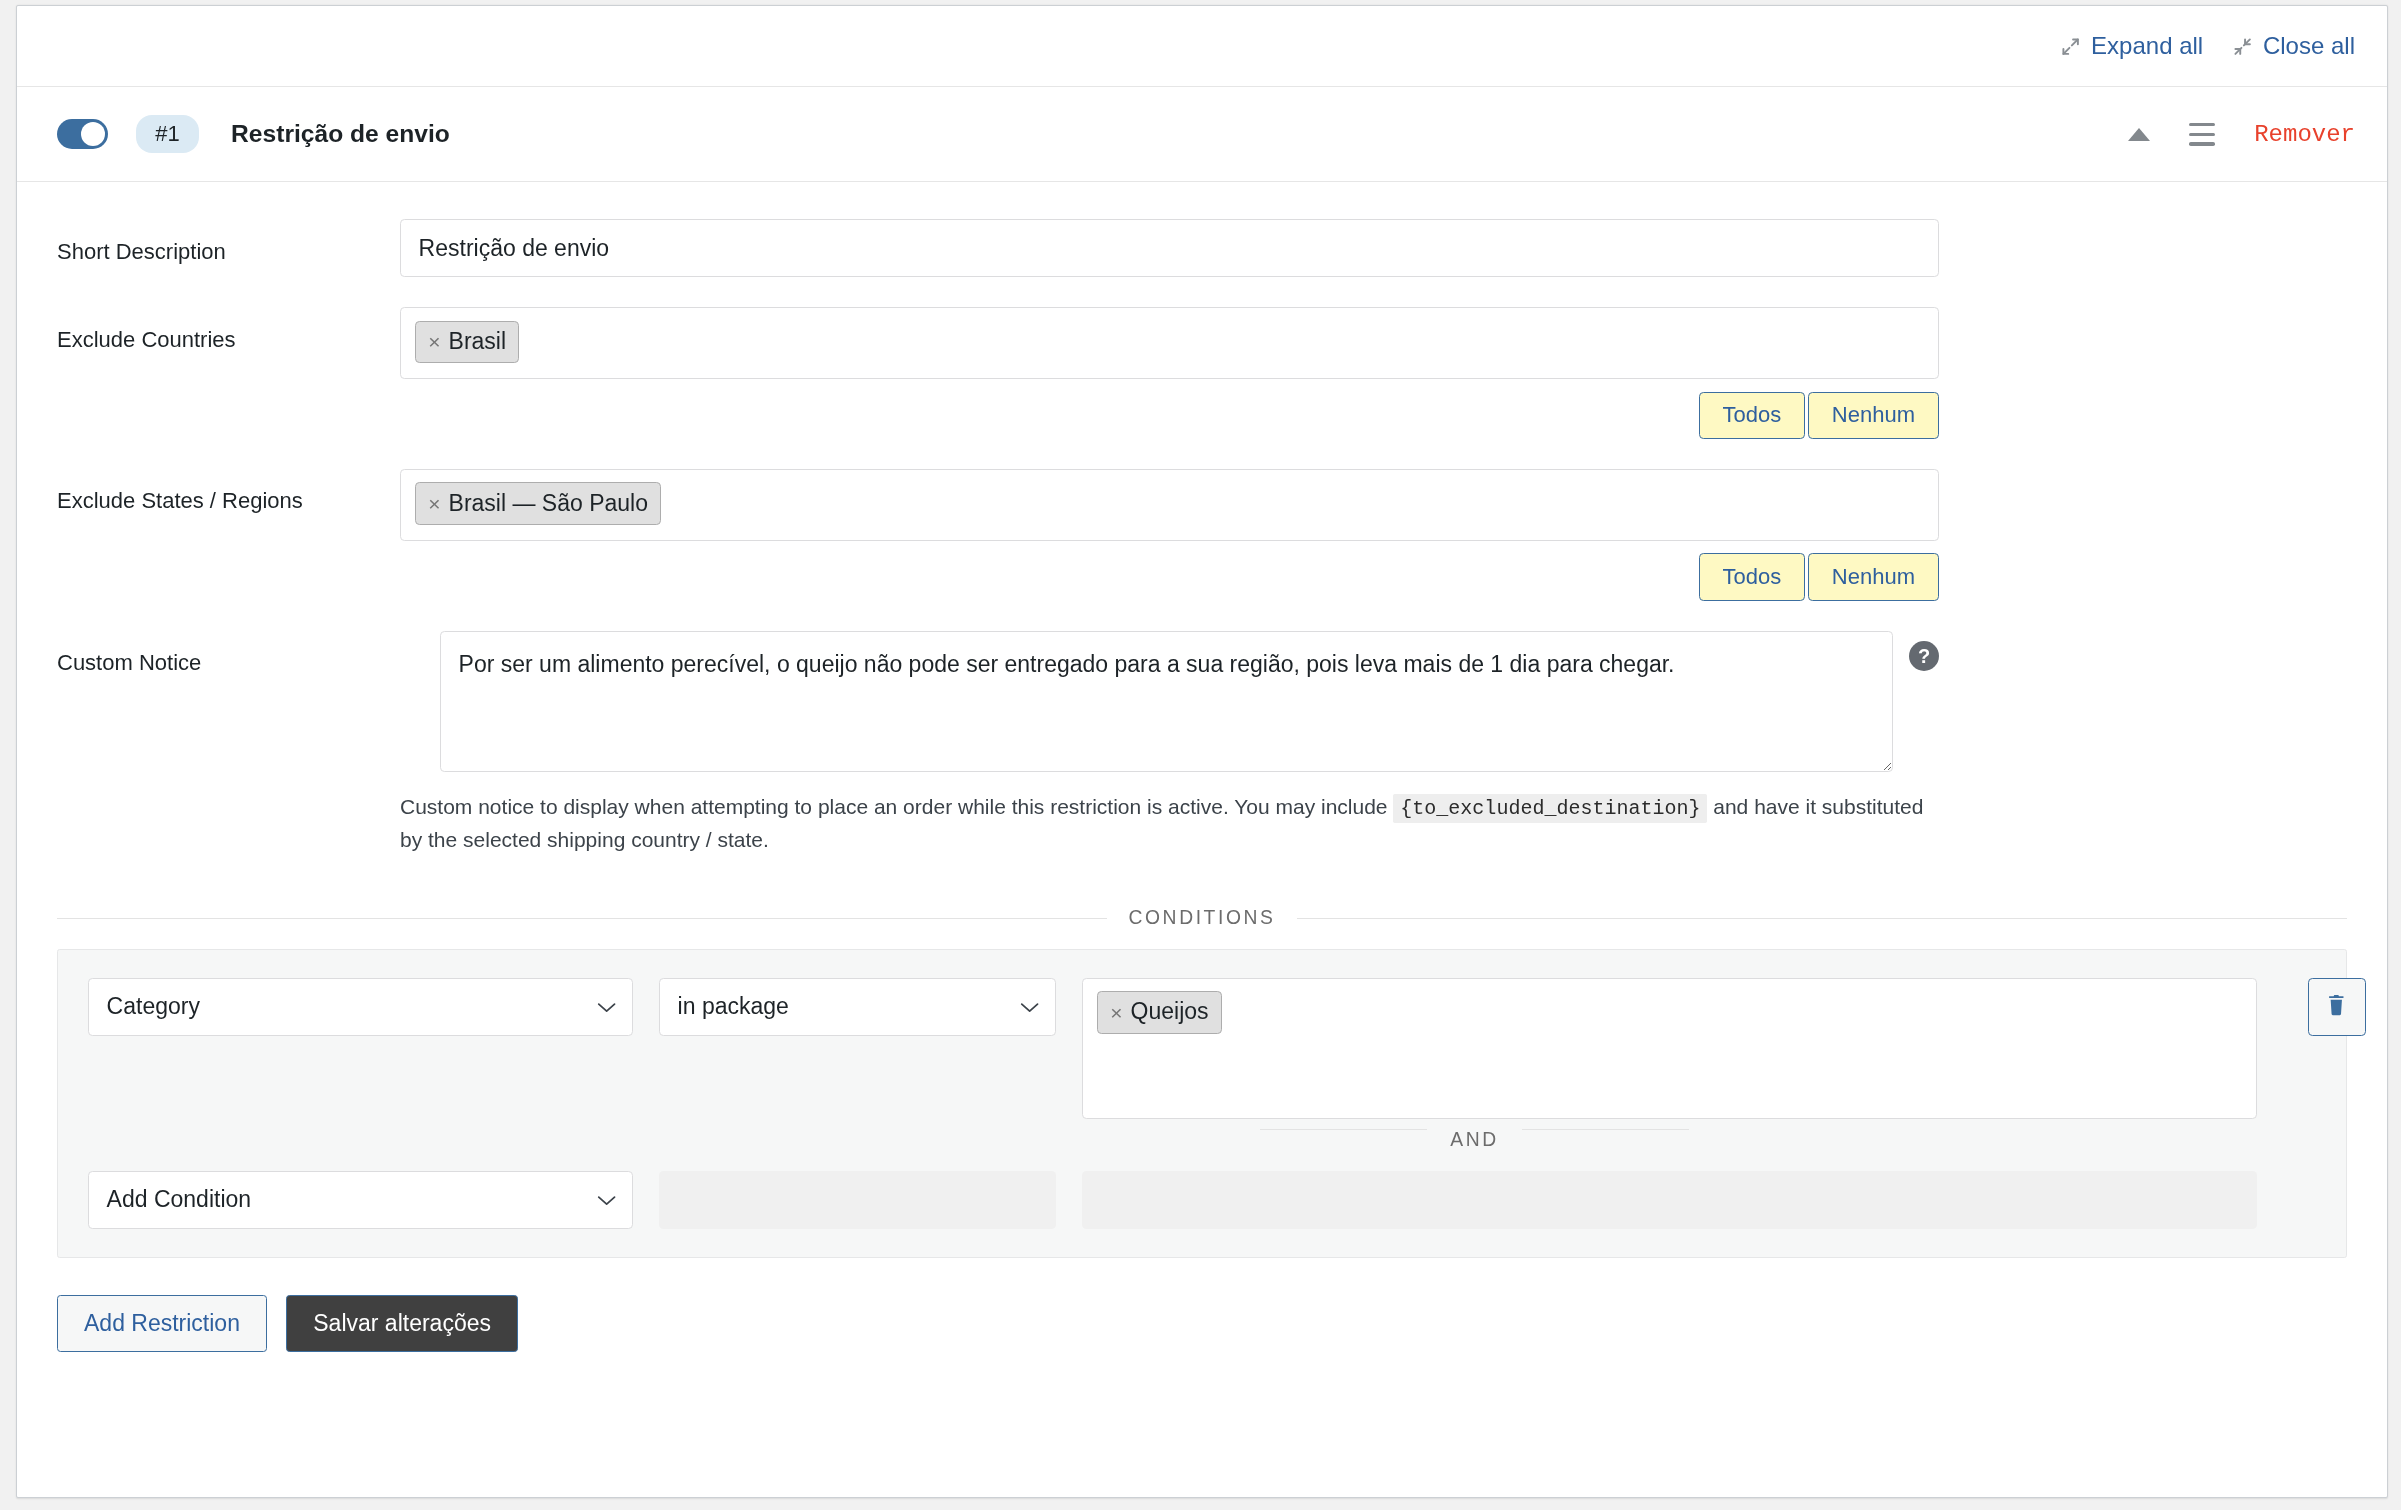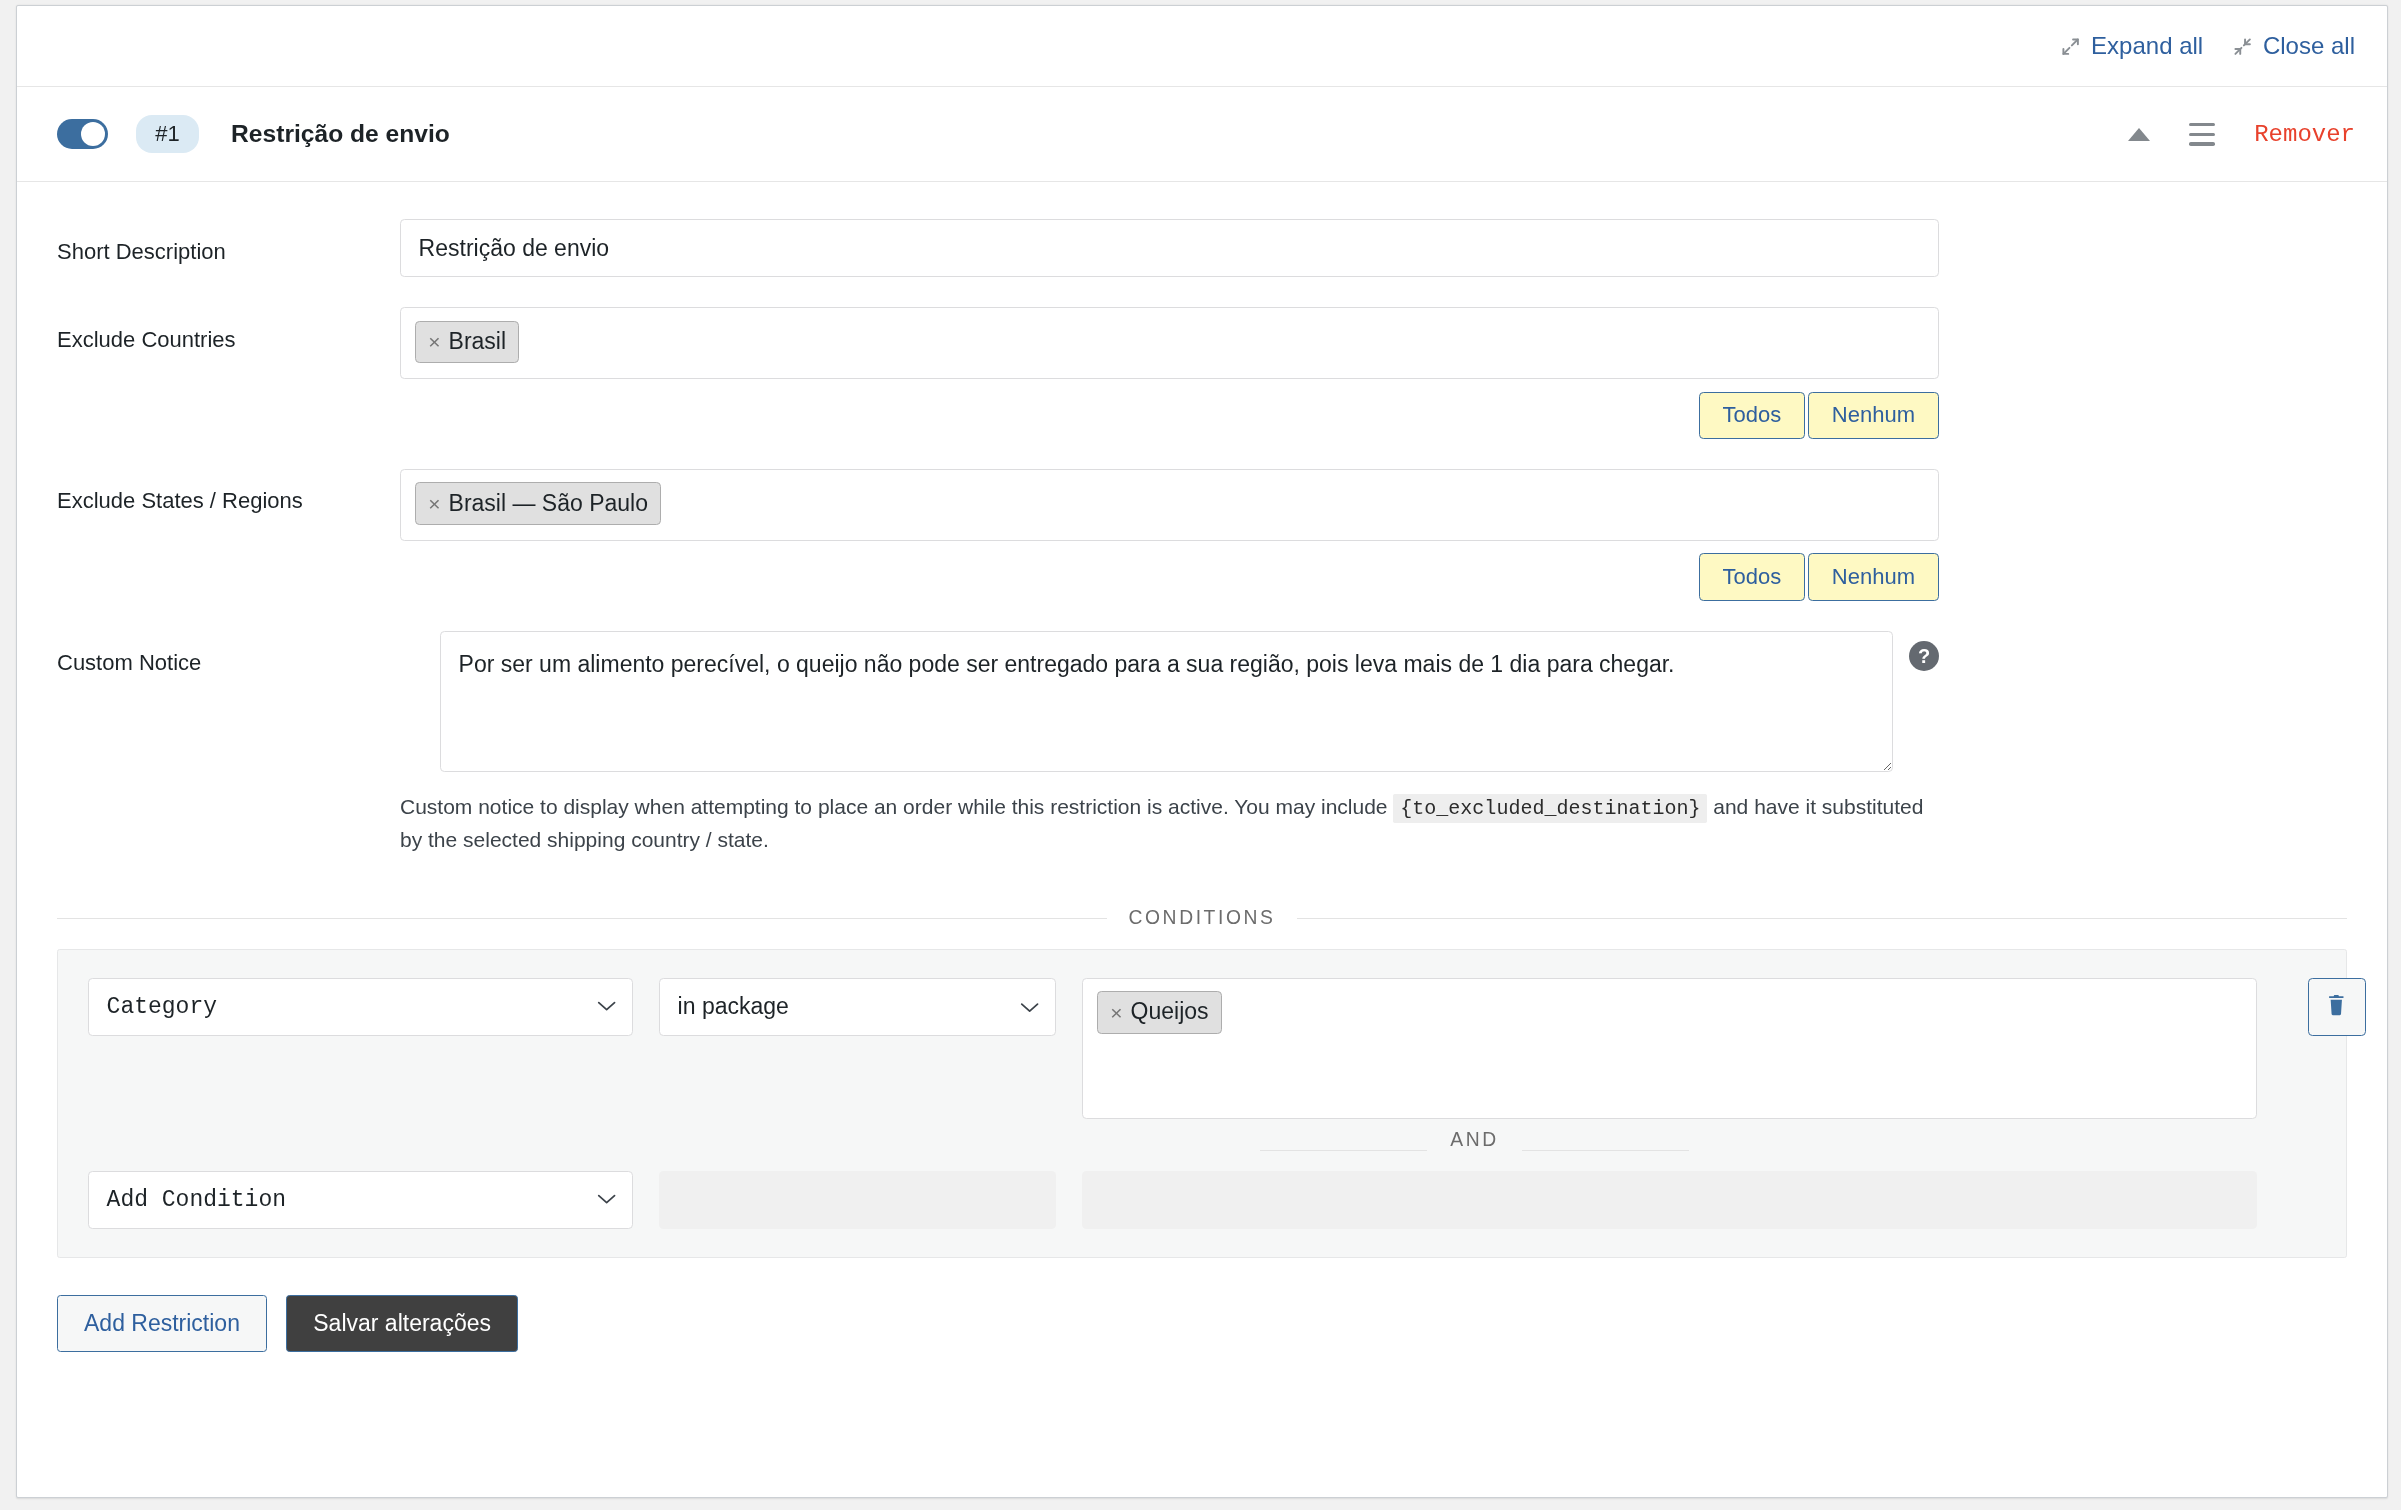--- a/index.html
+++ b/index.html
@@ -249,21 +249,21 @@
     padding: 0 17.6px;
     font-size: 23px;
     color: #1d2327;
     cursor: pointer;
   }
   .select-box .chev {
     position: absolute;
     right: 16px; top: 50%;
     transform: translateY(-50%);
   }
-  .col-a { width: 545px; flex: 0 0 545px; font-family: Liberation Mono, monospace; }
+  .col-a { width: 545px; flex: 0 0 545px; }
   .col-b { width: 397px; flex: 0 0 397px; }
   .col-c { width: 1175px; flex: 0 0 1175px; }
   .cond-multiselect {
     background: #fff;
     border: 0.9px solid #dcdcde;
     border-radius: 4.4px;
     min-height: 141px;
     padding: 12.3px 14px;
     cursor: text;
   }
@@ -272,21 +272,21 @@
     border: 0.9px solid #3c6e9f;
     border-radius: 4.4px;
     background: #f6f7f7;
     display: flex; align-items: center; justify-content: center;
     cursor: pointer;
     margin-left: 24.6px;
     flex: 0 0 auto;
   }
   .and-divider {
     display: flex;
-    align-items: flex-end;
+    align-items: flex-start;
     justify-content: center;
     gap: 23px;
     margin: 10.5px 0 19.3px 0;
     padding-left: 545px;
   }
   .and-divider .line { width: 167px; height: 0.9px; background: #e3e3e3; }
   .and-divider .txt { font-size: 19.3px; letter-spacing: 2.6px; color: #6c6c6c; }
 
   .ph-box {
     height: 58px;

